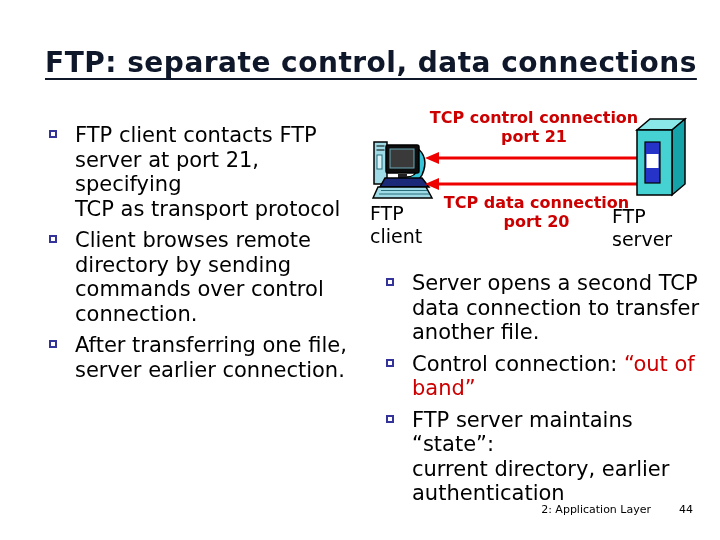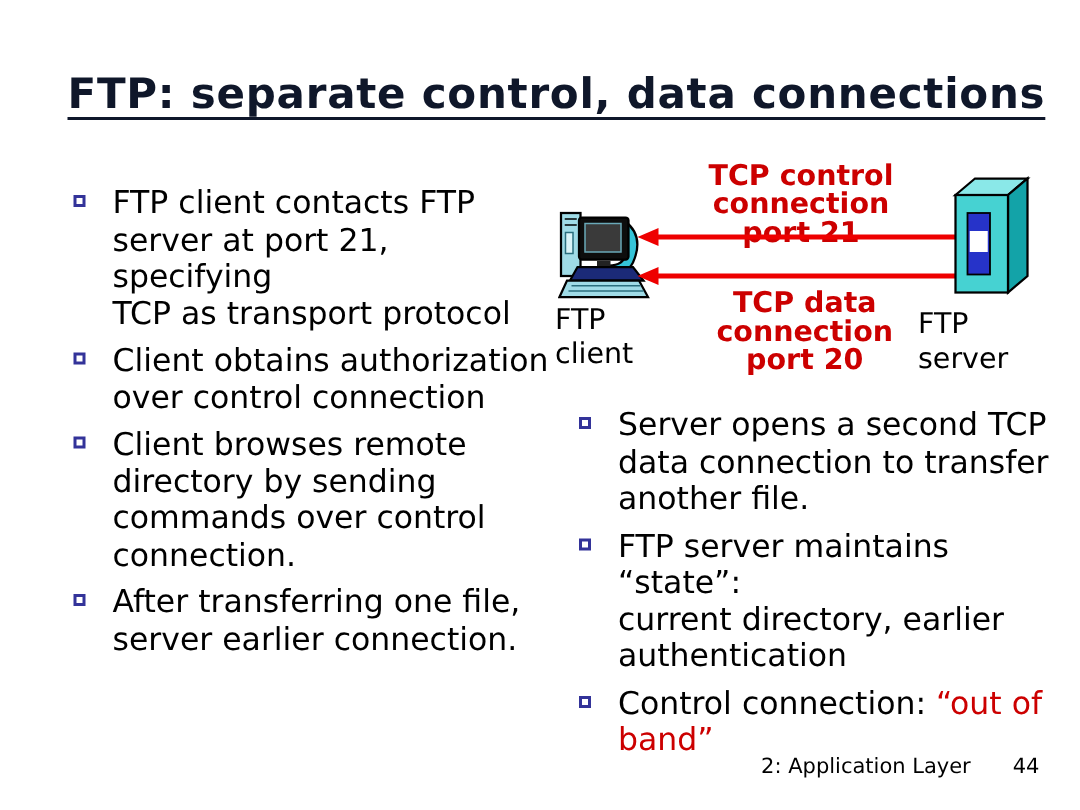--- a/index.html
+++ b/index.html
@@ -24,53 +24,51 @@
   ul.bullets .sq {
     position:absolute; left:1px; top:7px; width:8px; height:8px;
     border:2.5px solid #333399; background:#ffffff; display:block;
   }
   .seg-red { color:#cc0000; }
   .left-col  { left:48px;  top:123px; width:318px; }
   .right-col { left:385px; top:271px; width:315px; }
 
   .diag-label {
     position:absolute; text-align:center; color:#cc0000; font-weight:bold;
-    font-size:19px; line-height:19px; white-space:pre-line;
+    font-size:16px; line-height:19px; white-space:pre-line;
   }
   .lbl-control { left:428px; top:108px; width:212px; }
   .lbl-data    { left:434px; top:193px; width:205px; }
   .caption {
     position:absolute; text-align:left; color:#000000;
     font-size:19px; line-height:23px; white-space:pre-line;
   }
   .cap-client { left:370px; top:202px; width:76px; }
   .cap-server { left:612px; top:205px; width:86px; }
   .icon-client { position:absolute; left:372px; top:137px; }
   .icon-server { position:absolute; left:629px; top:116px; }
   .arrows      { position:absolute; left:424px; top:148px; }
 
   .footer {
     position:absolute; top:503px; left:0; width:693px; text-align:right;
-    font-size:14px; color:#000000;
+    font-size:11px; color:#000000;
   }
   .footer .page-num { display:inline-block; margin-left:28px; }
 </style>
 </head>
 <body>
 
 <div class="slide">
 
   <h1 class="title">FTP: separate control, data connections</h1>
 
   <ul class="bullets left-col">
       <li><span class="sq"></span><span class="bullet-text"><span>FTP client contacts FTP
 server at port 21, specifying
 TCP as transport protocol</span></span></li>
-      <li><span class="sq"></span><span class="bullet-text"><span>Client obtains authorization
-over control connection</span></span></li>
       <li><span class="sq"></span><span class="bullet-text"><span>Client browses remote
 directory by sending
 commands over control
 connection.</span></span></li>
       <li><span class="sq"></span><span class="bullet-text"><span>After transferring one file,
 server earlier connection.</span></span></li>
     </ul>
 
   <div class="diag-label lbl-control">TCP control connection
 port 21</div>
@@ -120,24 +118,24 @@
 
   <div class="caption cap-client">FTP
 client</div>
   <div class="caption cap-server">FTP
 server</div>
 
   <ul class="bullets right-col">
       <li><span class="sq"></span><span class="bullet-text"><span>Server opens a second TCP
 data connection to transfer
 another file.</span></span></li>
+      <li><span class="sq"></span><span class="bullet-text"><span>Control connection: </span><span class="seg-red">“out of
+band”</span></span></li>
       <li><span class="sq"></span><span class="bullet-text"><span>FTP server maintains “state”:
 current directory, earlier
 authentication</span></span></li>
-      <li><span class="sq"></span><span class="bullet-text"><span>Control connection: </span><span class="seg-red">“out of
-band”</span></span></li>
     </ul>
 
   <div class="footer">
     <span>2: Application Layer</span><span class="page-num">44</span>
   </div>
 
 </div>
 
 </body></html>

